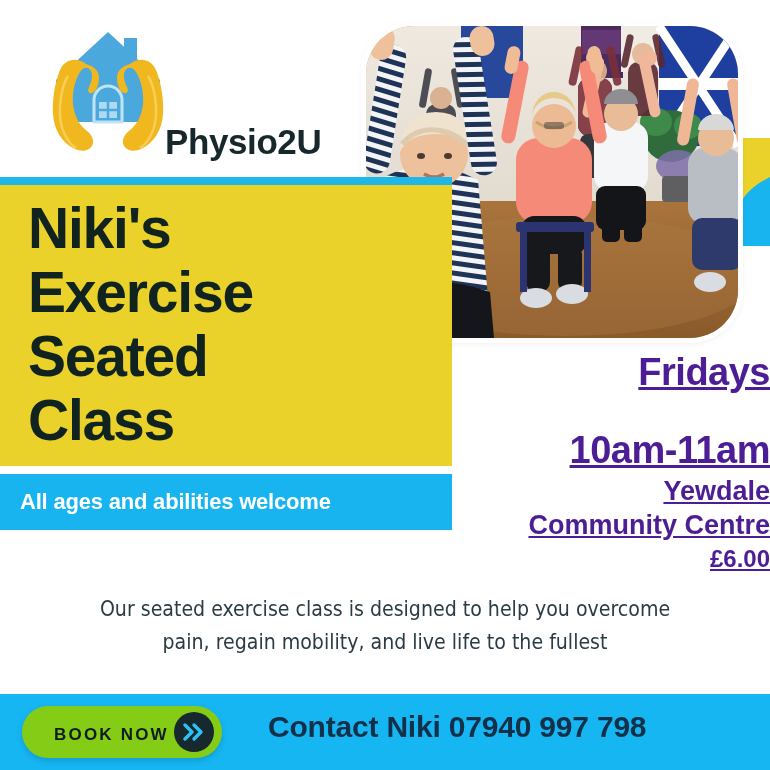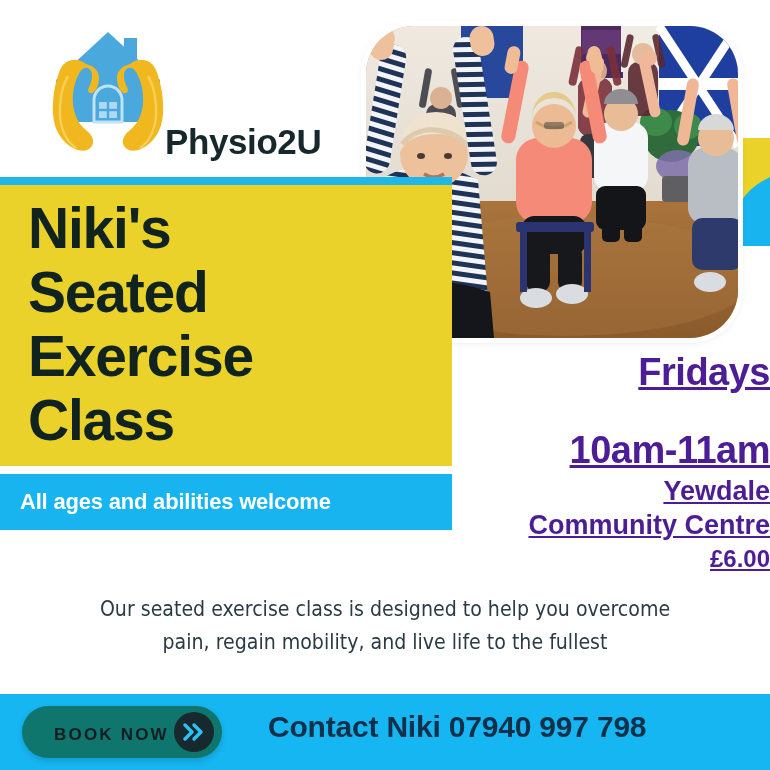--- a/index.html
+++ b/index.html
@@ -73,21 +73,21 @@
     font-size:22px;line-height:33px;color:#2b3b44;
     font-family:"Liberation Sans Narrow","DejaVu Sans Condensed","Liberation Sans",sans-serif;
     transform:scaleX(0.96);transform-origin:center top;
   }
   .desc span{display:block;}
 
   
   .footer{position:absolute;left:0;top:694px;width:770px;height:76px;background:#16b6f3;}
   .book-pill{
     position:absolute;left:22px;top:706px;width:200px;height:52px;
-    background:#0f766e;border-radius:26px;
+    background:#84cc16;border-radius:26px;
     box-shadow:0 3px 6px rgba(0,0,0,.15);
   }
   .book-label{
     position:absolute;left:32px;top:19px;
     font-size:17px;font-weight:bold;color:#111c21;letter-spacing:2.2px;
     white-space:nowrap;
   }
   .chev-circle{
     position:absolute;right:8px;top:6px;width:40px;height:40px;border-radius:50%;
     background:#17282f;
@@ -252,22 +252,22 @@
 
         <rect x="0" y="200" width="22" height="86" rx="5" fill="#20307a"></rect>
       </g>
     </svg>
   </div>
 
   <div class="cyan-cap"></div>
   <div class="yellow-block"></div>
   <div class="headline">
     <span>Niki's</span>
+    <span>Exercise</span>
     <span>Seated</span>
-    <span>Exercise</span>
     <span>Class</span>
   </div>
 
   <div class="sub-bar">
     <div class="sub-text">All ages and abilities welcome</div>
   </div>
 
   <div class="details">
     <div class="d-day">Fridays</div>
     <div class="d-time">10am-11am</div>

